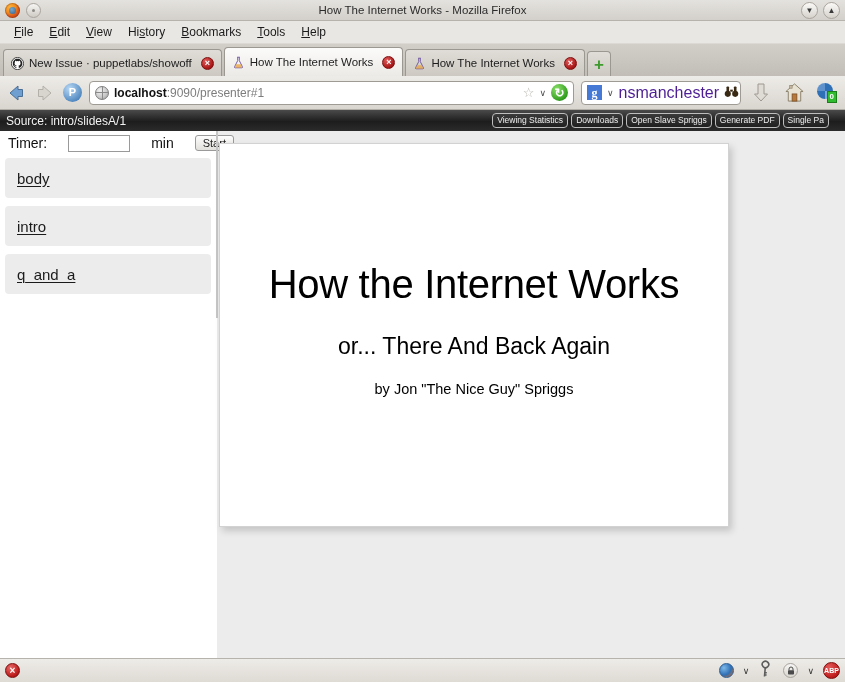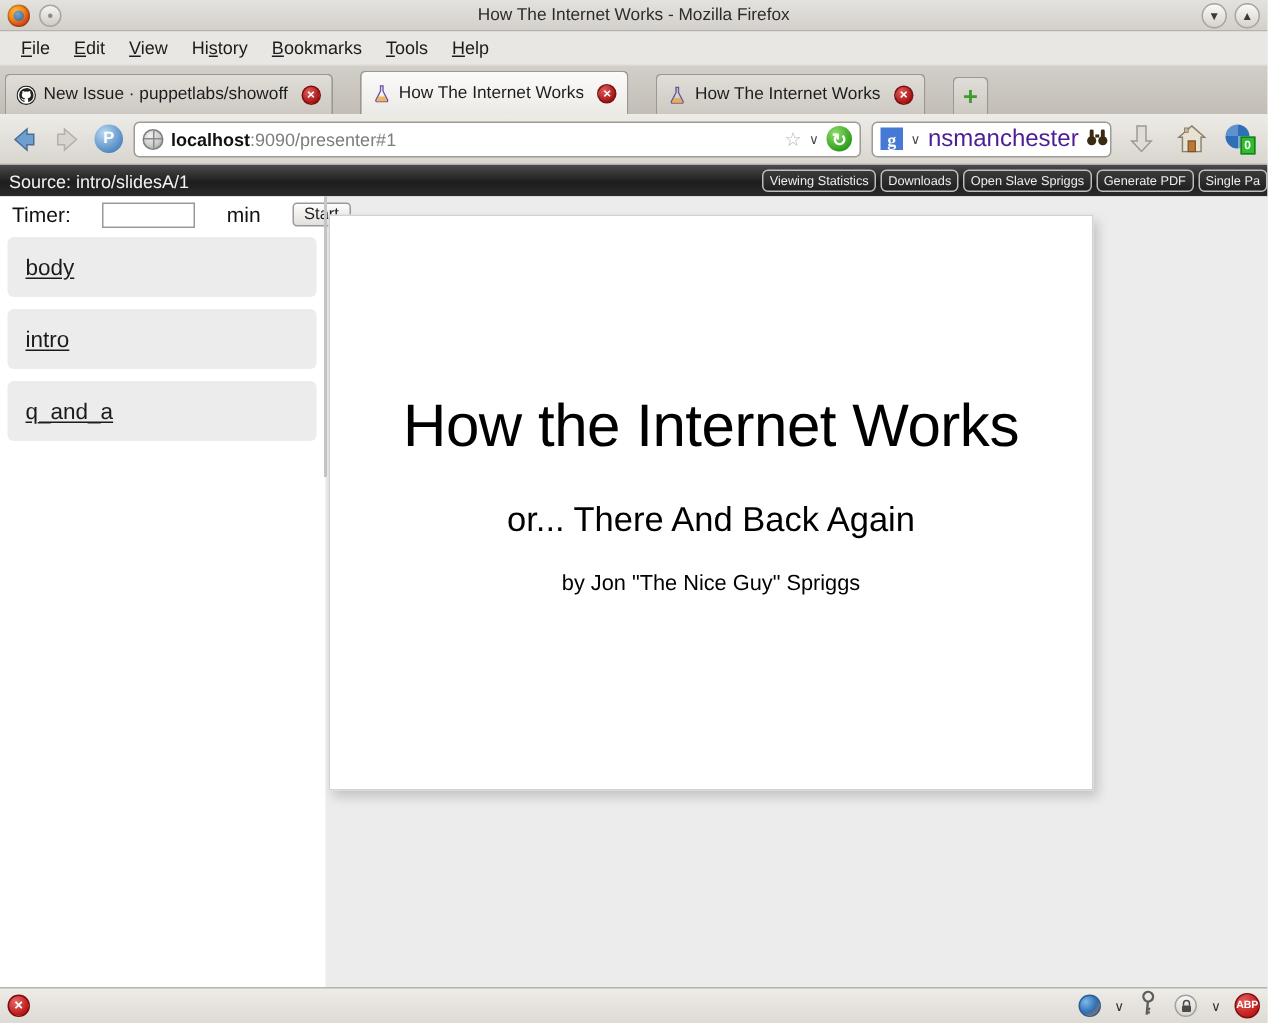--- a/index.html
+++ b/index.html
@@ -54,21 +54,21 @@
     background: linear-gradient(#d2cec8, #c2beb7);
     display: flex; align-items: flex-end; padding-left: 3px;
   }
   .tab {
     height: 27px; display: flex; align-items: center; gap: 5px;
     padding: 0 7px 0 7px;
     border: 1px solid #9b9791; border-bottom: none;
     border-radius: 4px 4px 0 0;
     background: linear-gradient(#e0ddd8, #cdc9c2);
     font-size: 11.5px; color: #1d1d1d; white-space: nowrap;
-    margin-right: 18px; position: relative;
+    margin-right: 2px; position: relative;
   }
   .tab.active {
     background: linear-gradient(#fbfbfa, #eceae6);
     height: 29px;
   }
   .tab .fav { width: 13px; height: 13px; flex: 0 0 13px; }
   .tab .lbl { max-width: 195px; overflow: hidden; text-overflow: ellipsis; }
   .tab .closex {
     width: 13px; height: 13px; border-radius: 50%;
     background: radial-gradient(circle at 35% 30%, #e05c5c, #a81616 70%, #7a0d0d);
@@ -135,21 +135,21 @@
     font-size:8px; font-weight:bold; padding:0 2px; border:1px solid #1d7d1d; line-height:10px;}
 
   
   .showoff-bar {
     position: absolute; left: 0; top: 110px; width: 845px; height: 21px;
     background: linear-gradient(#4a4a4a, #1d1d1d 55%, #2b2b2b);
     display: flex; align-items: center; justify-content: space-between;
     padding: 0 0 0 6px; overflow: hidden;
   }
   .source-label { color: #f2f2f2; font-size: 12px; white-space: nowrap; }
-  .showoff-btns { display: flex; gap: 3px; padding-right: 0; }
+  .showoff-btns { display: flex; gap: 3px; padding-right: 16px; }
   .so-btn {
     border: 1px solid #bdbdbd; border-radius: 4px;
     color: #ededed; font-size: 8.5px; padding: 1px 4px;
     background: linear-gradient(#3a3a3a, #202020);
     white-space: nowrap; line-height: 11px;
   }
 
   
   .content {
     position: absolute; left: 0; top: 131px; width: 845px; height: 527px;

